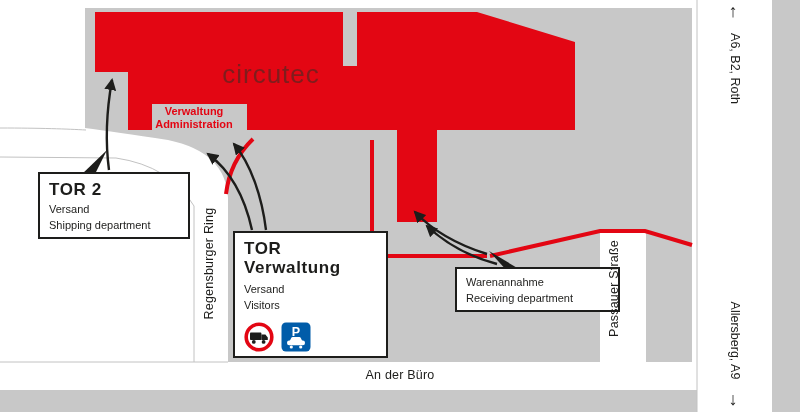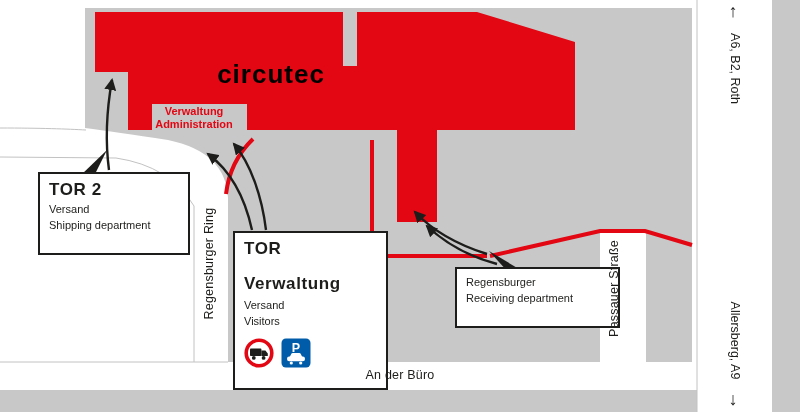--- a/index.html
+++ b/index.html
@@ -1,23 +1,23 @@
 <!DOCTYPE html>
 <html><head>
 <meta charset="utf-8">
 <style>
   html,body{margin:0;padding:0;width:800px;height:412px;overflow:hidden}
   body{font-family:"Liberation Sans",sans-serif;background:#ffffff;color:#1d1d1b;position:relative}
   .stage{position:absolute;top:0;left:0;width:800px;height:412px}
   .layer{position:absolute;top:0;left:0}
-  .logo{position:absolute;left:198px;top:59px;width:146px;text-align:center;font-size:26px;font-weight:700;letter-spacing:1px;color:#000000}
+  .logo{position:absolute;left:198px;top:59px;width:146px;text-align:center;font-size:26px;font-weight:400;letter-spacing:1px;color:#7f1d1d}
   .red-label{position:absolute;text-align:center;color:#e30613;font-weight:700;font-size:11px;line-height:1.18}
-  .gate-box{position:absolute;background:#fff;border:2px solid #1d1d1b;padding:6px 9px 20px}
+  .gate-box{position:absolute;background:#fff;border:2px solid #1d1d1b;padding:6px 9px 4px}
   .gate-title{font-size:17px;font-weight:700;letter-spacing:.6px;line-height:1.12;margin-bottom:3px;white-space:nowrap}
-  .gate-title.mb0{margin-bottom:16px}
+  .gate-title.mb0{margin-bottom:0}
   .gate-title.mbt{margin-bottom:5px}
   .gate-sub{font-size:11px;line-height:1.42;white-space:nowrap}
   .sign-row{display:flex;gap:7px;margin-top:9px;align-items:center}
   .street{position:absolute;font-size:12.5px;white-space:nowrap;text-align:center;letter-spacing:.2px;height:15px;line-height:15px}
   .rot-ccw{transform:rotate(-90deg);transform-origin:center}
   .rot-cw{transform:rotate(90deg);transform-origin:center}
   .hwy{position:absolute;font-size:12.5px;white-space:nowrap;text-align:center;height:15px;line-height:15px}
   .hwy-arrow{position:absolute;font-size:18px;font-weight:700;text-align:center;line-height:1;color:#1d1d1b}
   svg text{font-family:"Liberation Sans",sans-serif}
 </style>
@@ -102,21 +102,21 @@
           <path d="M8.6,19.2 l1.6,-3.2 q0.4,-0.9 1.5,-0.9 h6.6 q1.1,0 1.5,0.9 l1.6,3.2 z"></path>
           <rect x="6" y="18.6" width="18" height="4.6" rx="2.2"></rect>
           <circle cx="10.3" cy="25" r="1.6"></circle>
           <circle cx="19.7" cy="25" r="1.6"></circle>
         </g>
       </svg>
     </div>
   </div>
 
   <div class="gate-box" style="left:455px;top:267px;width:143px">
-    <div class="gate-sub">Regensburger</div>
+    <div class="gate-sub">Warenannahme</div>
     <div class="gate-sub">Receiving department</div>
   </div>
 
   <div class="street rot-ccw" style="left:139px;top:256px;width:140px">Regensburger Ring</div>
   <div class="street rot-ccw" style="left:553px;top:281px;width:122px">Passauer Straße</div>
   <div class="street" style="left:330px;top:368px;width:140px">An der Büro</div>
 
   <div class="hwy-arrow" style="left:724px;top:2px;width:18px">↑</div>
   <div class="hwy rot-cw" style="left:684px;top:61px;width:100px">A6, B2, Roth</div>
   <div class="hwy rot-cw" style="left:684px;top:333px;width:100px">Allersberg, A9</div>

